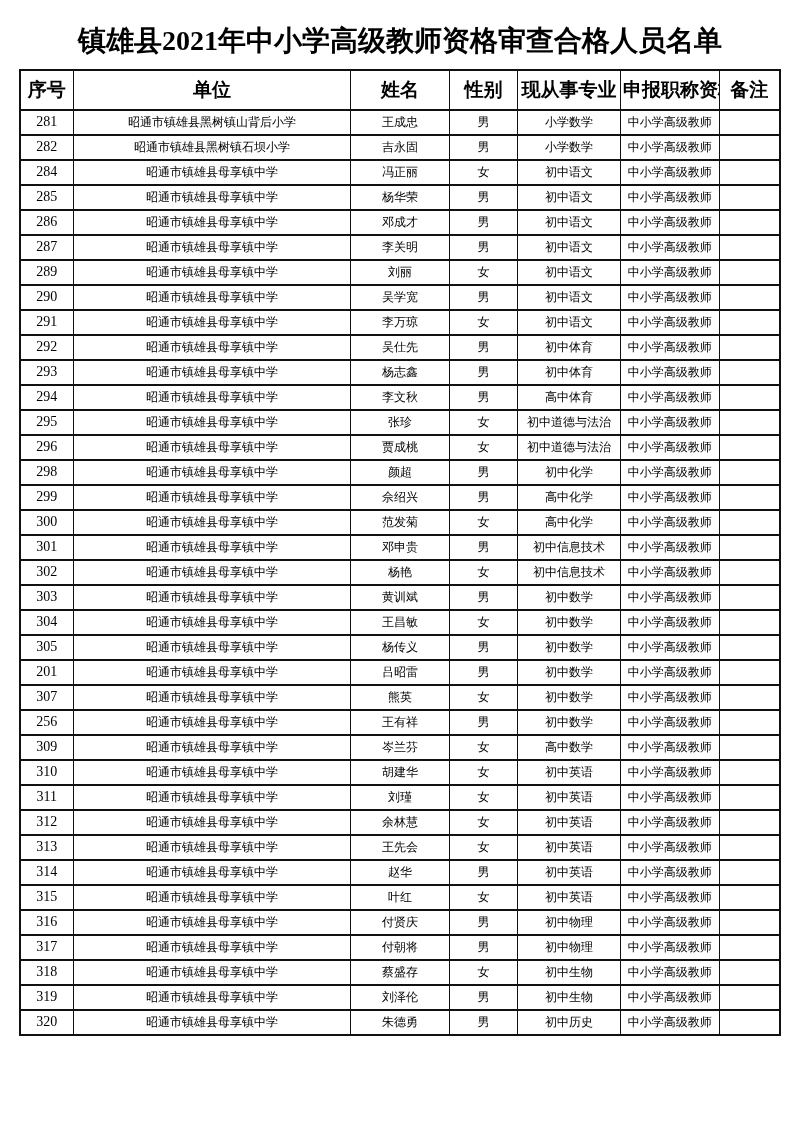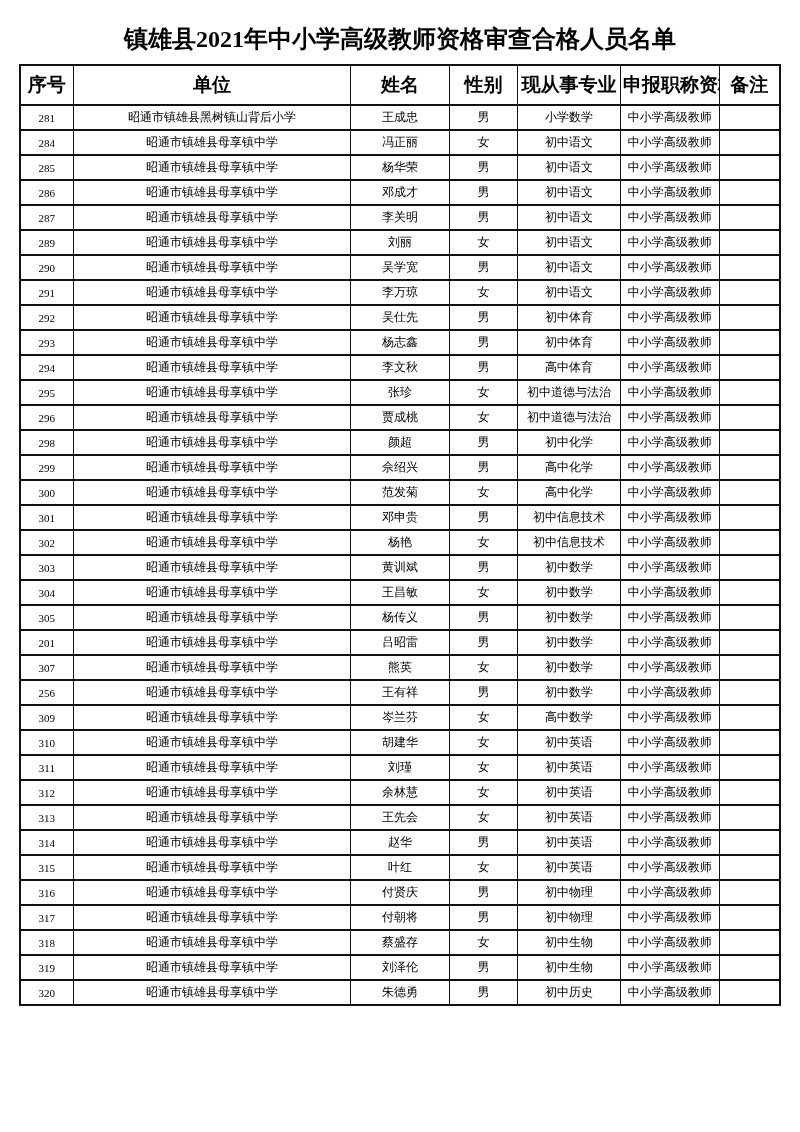--- a/index.html
+++ b/index.html
@@ -15,21 +15,21 @@
     width: 800px;
     height: 1132px;
     box-sizing: border-box;
     overflow: hidden;
   }
   h1.doc-title {
     margin: 0;
     padding-top: 26px;
     padding-bottom: 12px;
     text-align: center;
-    font-size: 24px;
+    font-size: 28px;
     font-weight: bold;
     line-height: 1.1;
     font-family: "Liberation Serif", "DejaVu Serif", serif;
   }
   table.roster {
     border-collapse: collapse;
     table-layout: fixed;
     width: 762px;
     margin: 0 auto;
     border: 2px solid #111111;
@@ -52,21 +52,21 @@
     border-top-width: 2px;
     border-bottom-width: 2px;
     height: 23px;
     font-size: 12px;
     text-align: center;
     vertical-align: middle;
     padding: 0 2px;
     overflow: hidden;
     white-space: nowrap;
   }
-  td.c0 { font-size: 11px; }
+  td.c0 { font-size: 14px; }
   
   col.w-seq    { width: 7%; }
   col.w-unit   { width: 36.5%; }
   col.w-name   { width: 13%; }
   col.w-gender { width: 9%; }
   col.w-subj   { width: 13.5%; }
   col.w-title  { width: 13%; }
   col.w-note   { width: 8%; }
 </style>
 </head>
@@ -101,20 +101,29 @@
         <tr>
           <td class="c0">281</td>
           <td class="c1">昭通市镇雄县黑树镇山背后小学</td>
           <td class="c2">王成忠</td>
           <td class="c3">男</td>
           <td class="c4">小学数学</td>
           <td class="c5">中小学高级教师</td>
           <td class="c6"></td>
         </tr>
         <tr>
+          <td class="c0">282</td>
+          <td class="c1">昭通市镇雄县黑树镇石坝小学</td>
+          <td class="c2">吉永固</td>
+          <td class="c3">男</td>
+          <td class="c4">小学数学</td>
+          <td class="c5">中小学高级教师</td>
+          <td class="c6"></td>
+        </tr>
+        <tr>
           <td class="c0">284</td>
           <td class="c1">昭通市镇雄县母享镇中学</td>
           <td class="c2">冯正丽</td>
           <td class="c3">女</td>
           <td class="c4">初中语文</td>
           <td class="c5">中小学高级教师</td>
           <td class="c6"></td>
         </tr>
         <tr>
           <td class="c0">285</td>

